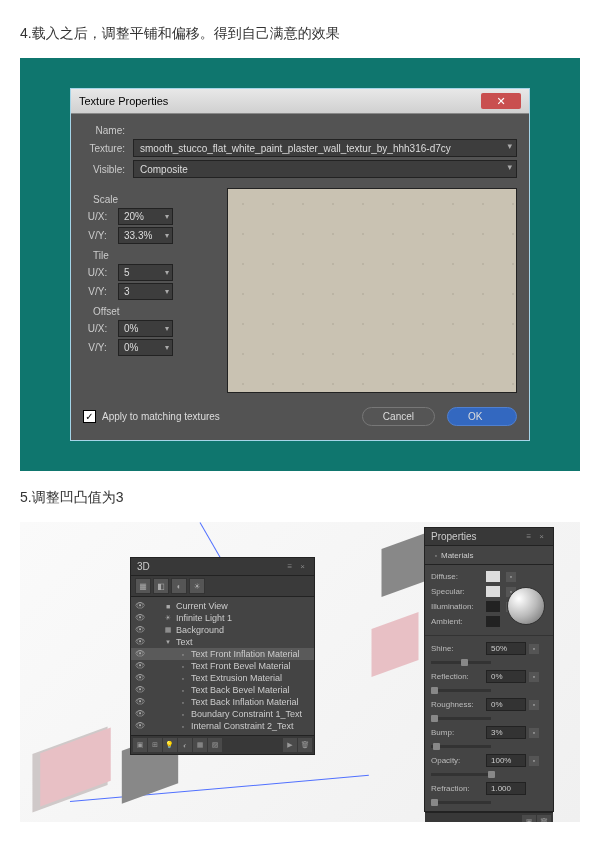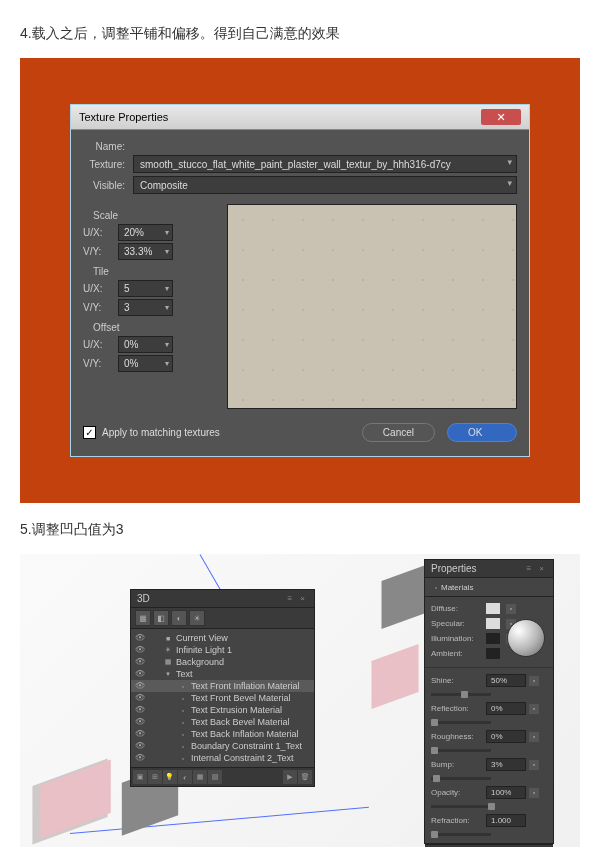--- a/index.html
+++ b/index.html
@@ -1,35 +1,35 @@
 <!DOCTYPE html>
 <html><head>
 <meta charset="utf-8">
 <style>
 *{margin:0;padding:0;box-sizing:border-box;font-family:Arial,"Microsoft YaHei",sans-serif}
 body{background:#fff;width:600px}
 .page{padding:15px 0}
 .step-text{font-size:14px;color:#333;margin:10px 20px 15px}
-.scr1{background:#c2410c;margin:4px 20px;padding:46px 50px}
+.scr1{background:#0f766e;margin:4px 20px;padding:30px 50px}
 
 .dlg{background:#535353;border:1px solid #a5d5e8;width:100%;font-size:11px;color:#ddd}
 .dlg-title{background:linear-gradient(#e8e8e8,#d0d0d0);color:#000;padding:4px 8px;font-size:11px;display:flex;justify-content:space-between;align-items:center;border-bottom:1px solid #888}
 .dlg-title .close{background:#c94f4f;color:#fff;width:40px;height:16px;display:flex;align-items:center;justify-content:center;border-radius:2px;font-size:11px}
 .dlg-body{padding:8px 12px 14px}
 .row{display:flex;align-items:center;margin:3px 0}
 .lbl{width:50px;text-align:right;padding-right:8px;font-size:10px;color:#ccc}
 .fld{background:#3d3d3d;border:1px solid #222;padding:2px 6px;font-size:10px;color:#ddd;height:18px;display:flex;align-items:center;flex:1}
 .drop{position:relative}
 .drop::after{content:"▾";position:absolute;right:4px;top:1px;font-size:9px;color:#aaa}
 .columns{display:flex;gap:14px;margin-top:10px}
 .col-left{width:130px}
 .preview{flex:1;background:#c9c2b2;height:205px;border:1px solid #222;background-image:radial-gradient(circle,#bbb4a4 1px,transparent 1px);background-size:30px 30px}
 .group-label{font-size:10px;color:#ccc;margin:6px 0 3px 10px}
 .val-row{display:flex;align-items:center;margin:2px 0}
-.val-lbl{width:35px;text-align:left;padding-right:6px;font-size:10px;color:#ccc}
+.val-lbl{width:35px;text-align:center;padding-right:6px;font-size:10px;color:#ccc}
 .val-fld{background:#3d3d3d;border:1px solid #222;width:55px;height:17px;font-size:10px;color:#ddd;padding:0 5px;display:flex;align-items:center;position:relative}
 .val-fld::after{content:"▾";position:absolute;right:3px;font-size:8px;color:#aaa}
 .chk-row{display:flex;align-items:center;gap:6px;margin-top:14px;font-size:10px}
 .chkbox{width:13px;height:13px;background:#fff;border:1px solid #000;display:flex;align-items:center;justify-content:center;font-size:10px;color:#000}
 .btns{display:flex;gap:12px;margin-left:auto}
 .btn{background:#555;border:1px solid #777;border-radius:10px;padding:3px 20px;font-size:10px;color:#ddd;min-width:70px;}
 .btn.primary{background:#3368c0;border-color:#5080d0}
 
 .scr2{margin:0 20px;position:relative;height:300px;background:#f5f5f5;overflow:hidden}
 .bg3d{position:absolute;inset:0;background:linear-gradient(135deg,#fafafa 0%,#f0f0f0 100%)}

